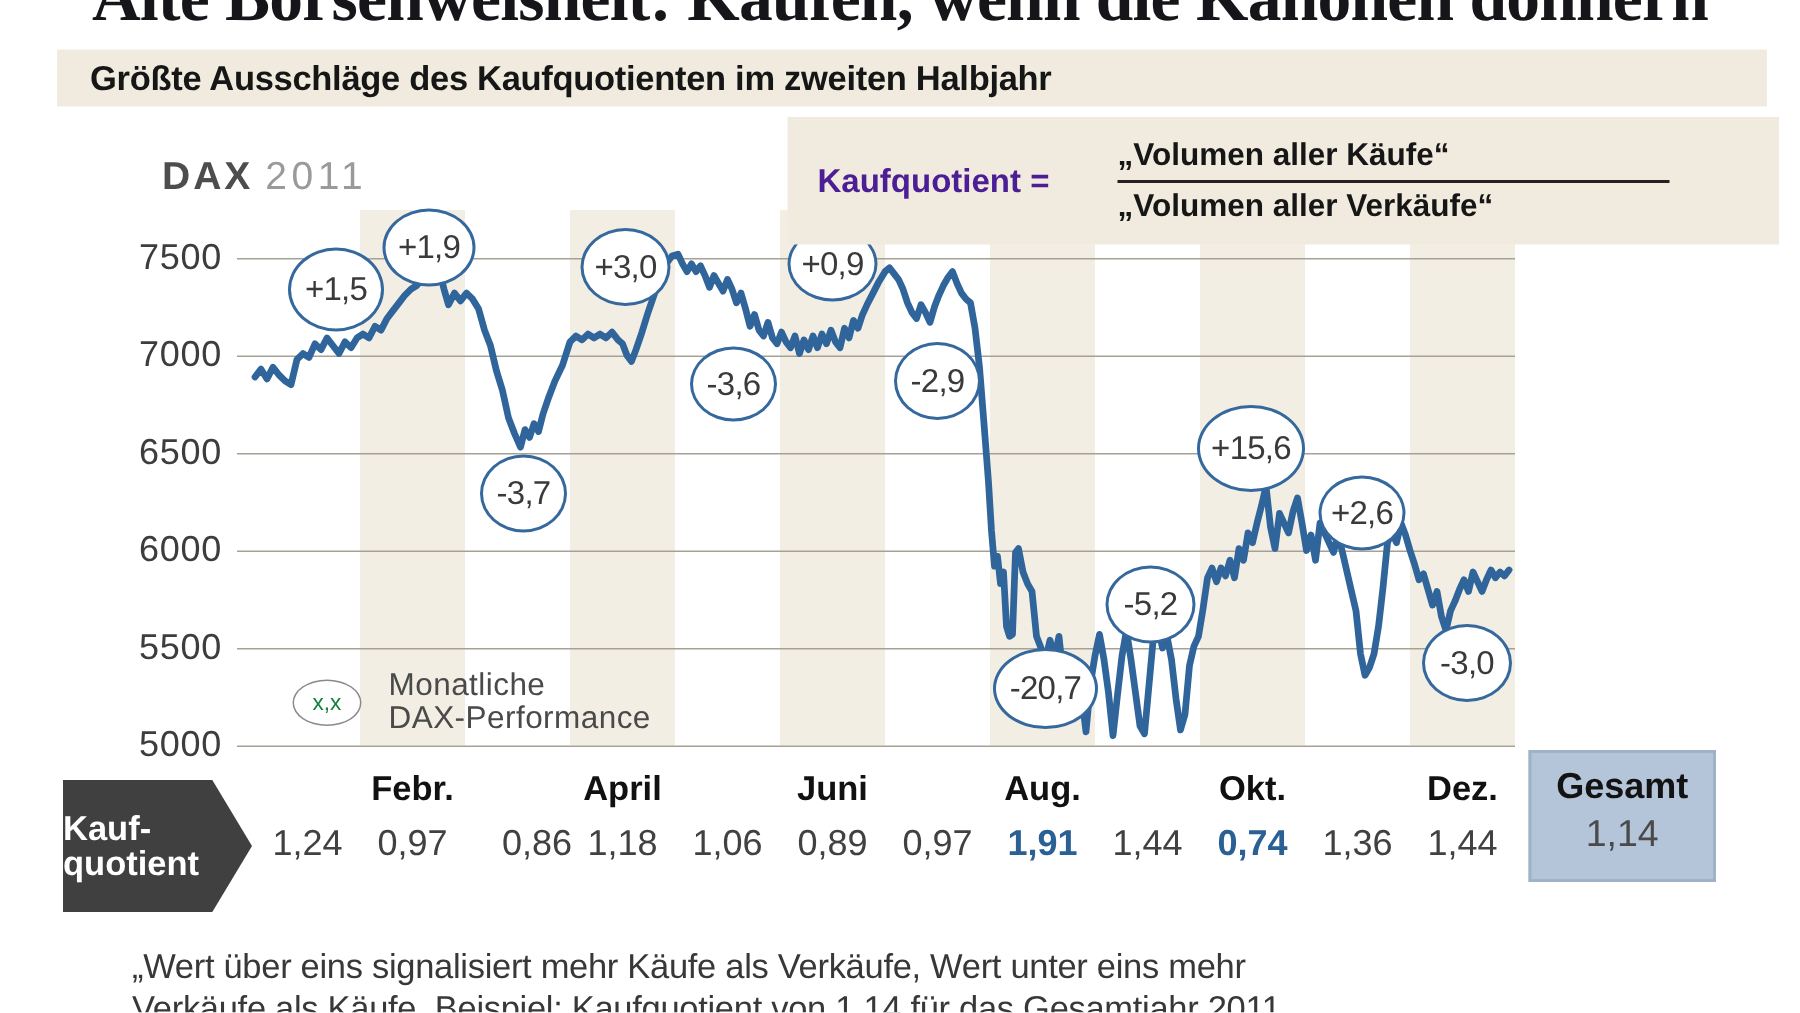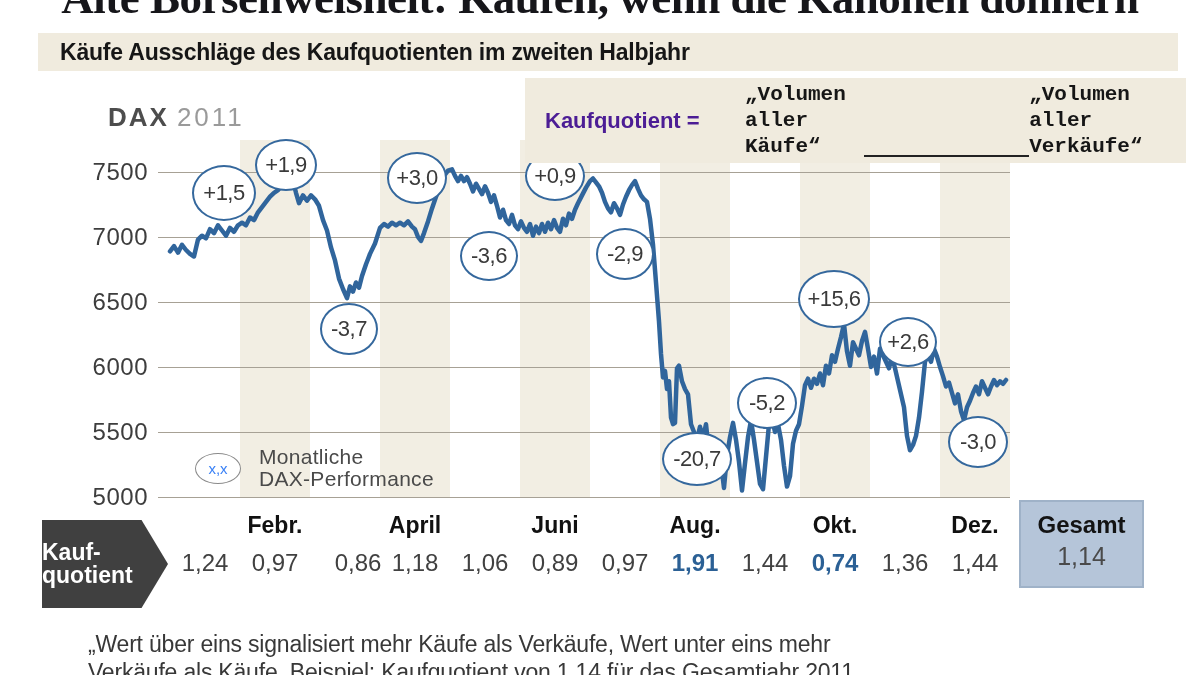--- a/index.html
+++ b/index.html
@@ -11,42 +11,42 @@
   .headline-text{font-family:"Liberation Serif",serif;font-weight:700;font-size:45px;line-height:52px;
                  color:#16161a;text-align:center;margin-top:-28px;letter-spacing:-0.5px;white-space:nowrap;}
 
   .subtitle-bar{position:absolute;left:38px;top:33px;width:1140px;height:38px;background:#f0ebde;
                 display:flex;align-items:center;z-index:8;}
   .subtitle-bar span{font-size:23px;font-weight:700;color:#161616;padding-left:22px;letter-spacing:-0.2px;}
 
   .formula-box{position:absolute;left:525px;top:78px;width:661px;height:85px;background:#f0ebde;
                display:flex;align-items:center;z-index:7;}
   .formula-label{font-size:22px;font-weight:700;color:#4c1d95;margin-left:20px;width:200px;}
-  .fraction{width:420px;display:flex;flex-direction:row;align-items:flex-end;font-family:Liberation Mono, monospace;}
+  .fraction{width:420px;display:flex;flex-direction:column;align-items:flex-start;}
   .frac-num,.frac-den{font-size:21px;font-weight:700;color:#161616;line-height:26px;}
   .frac-line{width:368px;height:2px;background:#222;margin:3px 0;}
 
   .dax-title{position:absolute;left:108px;top:102px;z-index:6;}
   .dax-title .dax{font-size:26px;font-weight:700;color:#4d4d4d;letter-spacing:2px;}
   .dax-title .year{font-size:26px;font-weight:400;color:#9a9a9a;letter-spacing:3px;margin-left:8px;}
 
   .band{position:absolute;top:140px;height:357px;background:#f2eee3;z-index:1;}
   .gridline{position:absolute;height:1px;background:#a7a195;z-index:2;}
   .ytick{position:absolute;width:88px;text-align:right;font-size:24px;color:#3d3d3d;z-index:2;
          letter-spacing:0.5px;}
   #line-svg{position:absolute;left:0;top:0;z-index:4;pointer-events:none;}
 
   .anno{position:absolute;border:2.5px solid #35689d;border-radius:50%;background:#ffffff;
         display:flex;align-items:center;justify-content:center;z-index:5;}
   .anno span{font-size:22px;color:#3a3a3a;letter-spacing:-0.5px;white-space:nowrap;}
 
   .legend{position:absolute;left:195px;top:446px;display:flex;align-items:center;z-index:3;}
   .legend-ellipse{width:44px;height:29px;border:1.5px solid #8a8a8a;border-radius:50%;background:#fff;
                   display:flex;align-items:center;justify-content:center;}
-  .legend-ellipse span{font-size:15px;color:#3b82f6;}
+  .legend-ellipse span{font-size:15px;color:#15803d;}
   .legend-text{margin-left:18px;font-size:21px;line-height:22px;color:#4a4a4a;letter-spacing:0.3px;}
 
   .xlabel{position:absolute;top:512px;width:120px;margin-left:-60px;text-align:center;
           font-size:23px;font-weight:700;color:#111;z-index:6;}
   .kqval{position:absolute;top:549px;width:120px;margin-left:-60px;text-align:center;
          font-size:24px;color:#414141;z-index:6;}
   .kqval.hl{font-weight:700;color:#2b6095;}
 
   .kq-arrow{position:absolute;left:42px;top:520px;width:126px;height:88px;background:#404040;
             clip-path:polygon(0 0,79% 0,100% 50%,79% 100%,0 100%);
@@ -65,21 +65,21 @@
 </head>
 <body>
 
 <div id="canvas">
 
   <div class="headline-crop">
     <div class="headline-text">Alte Börsenweisheit: Kaufen, wenn die Kanonen donnern</div>
   </div>
 
   <div class="subtitle-bar">
-    <span>Käufe Ausschläge des Kaufquotienten im zweiten Halbjahr</span>
+    <span>Größte Ausschläge des Kaufquotienten im zweiten Halbjahr</span>
   </div>
 
   <div class="formula-box">
     <div class="formula-label">Kaufquotient =</div>
     <div class="fraction">
       <div class="frac-num">„Volumen aller Käufe“</div>
       <div class="frac-line"></div>
       <div class="frac-den">„Volumen aller Verkäufe“</div>
     </div>
   </div>

